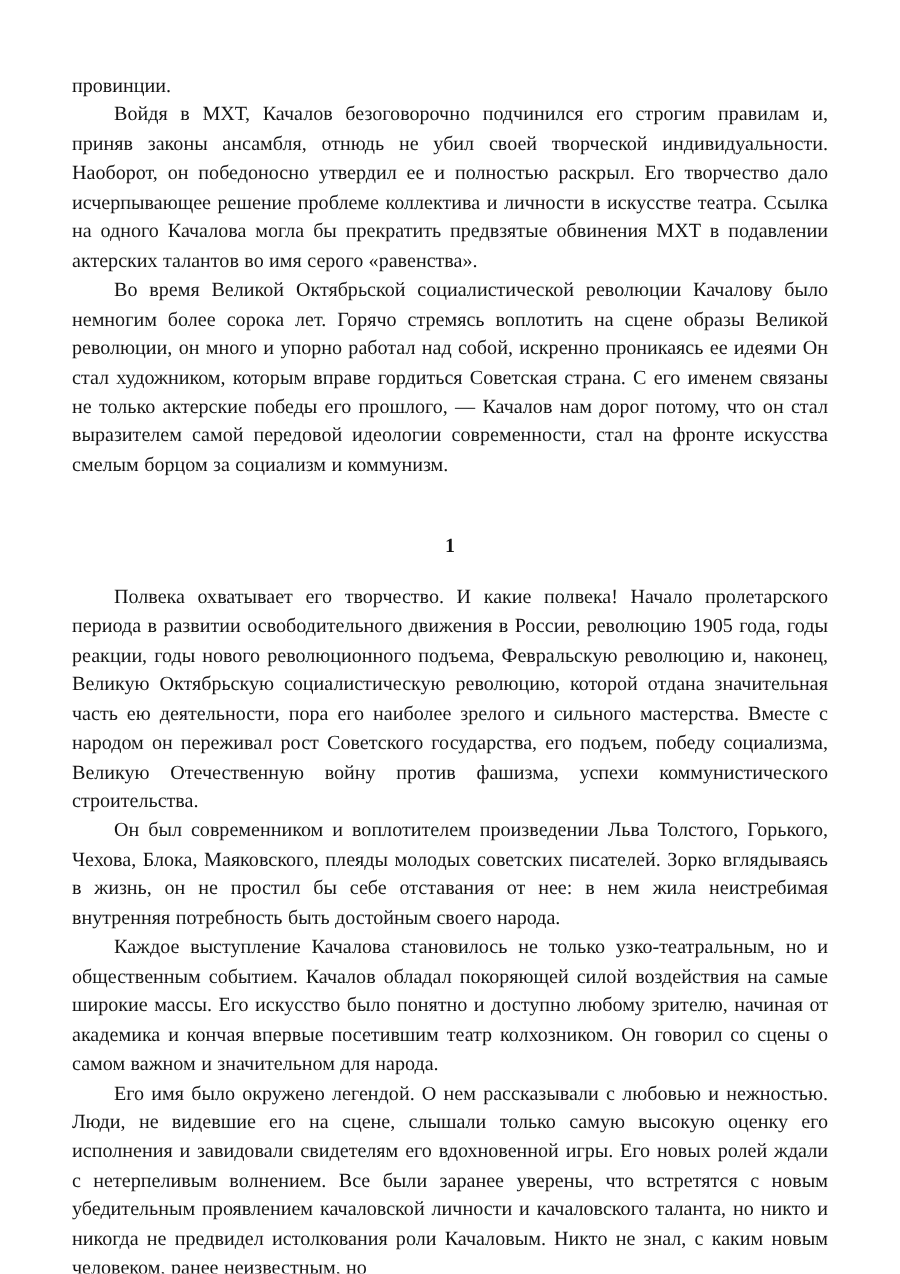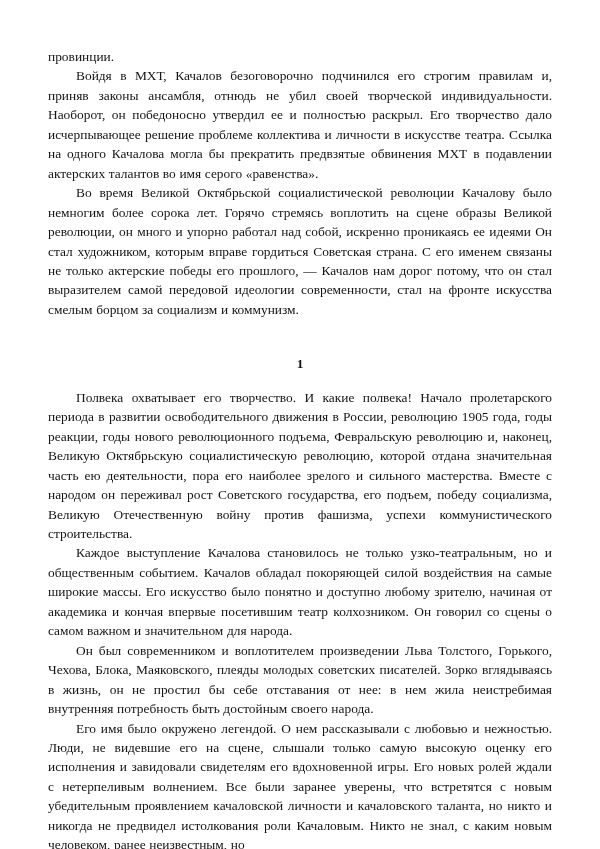--- a/index.html
+++ b/index.html
@@ -79,20 +79,20 @@
 
     <div class="gap-before-heading"></div>
 
     <p class="section-number">1</p>
 
     <div class="gap-after-heading"></div>
 
 
     <p class="para">Полвека охватывает его творчество. И какие полвека! Начало пролетарского периода в развитии освободительного движения в России, революцию 1905 года, годы реакции, годы нового революционного подъема, Февральскую революцию и, наконец, Великую Октябрьскую социалистическую революцию, которой отдана значительная часть ею деятельности, пора его наиболее зрелого и сильного мастерства. Вместе с народом он переживал рост Советского государства, его подъем, победу социализма, Великую Отечественную войну против фашизма, успехи коммунистического строительства.</p>
 
+    <p class="para">Он был современником и воплотителем произведении Льва Толстого, Горького, Чехова, Блока, Маяковского, плеяды молодых советских писателей. Зорко вглядываясь в жизнь, он не простил бы себе отставания от нее: в нем жила неистребимая внутренняя потребность быть достойным своего народа.</p>
+
     <p class="para">Каждое выступление Качалова становилось не только узко-театральным, но и общественным событием. Качалов обладал покоряющей силой воздействия на самые широкие массы. Его искусство было понятно и доступно любому зрителю, начиная от академика и кончая впервые посетившим театр колхозником. Он говорил со сцены о самом важном и значительном для народа.</p>
-
-    <p class="para">Он был современником и воплотителем произведении Льва Толстого, Горького, Чехова, Блока, Маяковского, плеяды молодых советских писателей. Зорко вглядываясь в жизнь, он не простил бы себе отставания от нее: в нем жила неистребимая внутренняя потребность быть достойным своего народа.</p>
 
     <p class="para">Его имя было окружено легендой. О нем рассказывали с любовью и нежностью. Люди, не видевшие его на сцене, слышали только самую высокую оценку его исполнения и завидовали свидетелям его вдохновенной игры. Его новых ролей ждали с нетерпеливым волнением. Все были заранее уверены, что встретятся с новым убедительным проявлением качаловской личности и качаловского таланта, но никто и никогда не предвидел истолкования роли Качаловым. Никто не знал, с каким новым человеком, ранее неизвестным, но</p>
 
   </div>
 </div>
 
 </body></html>

